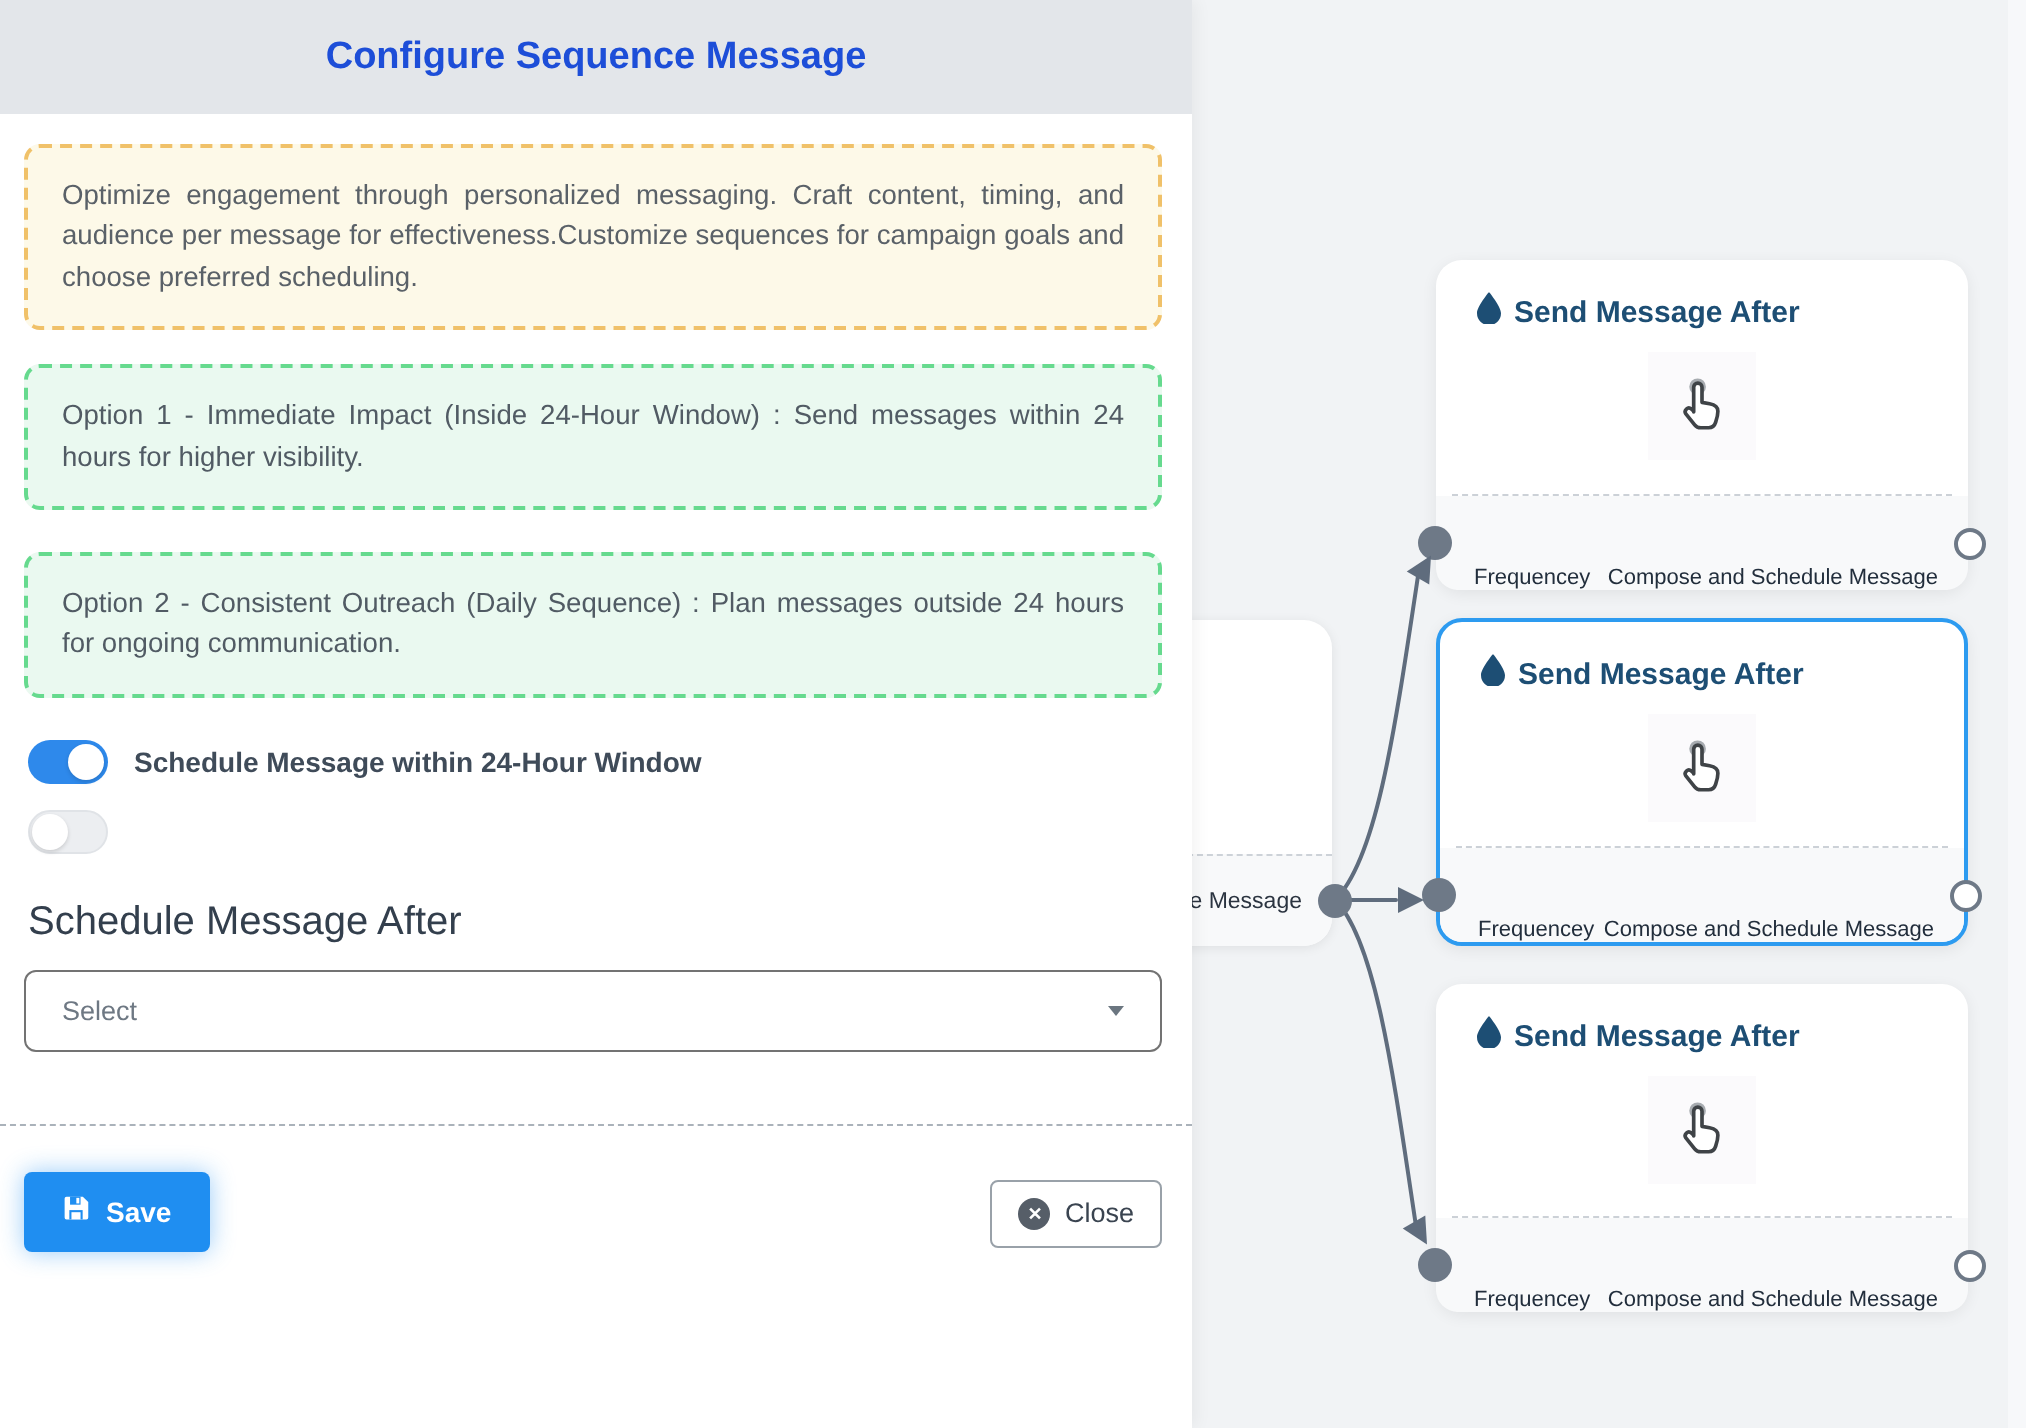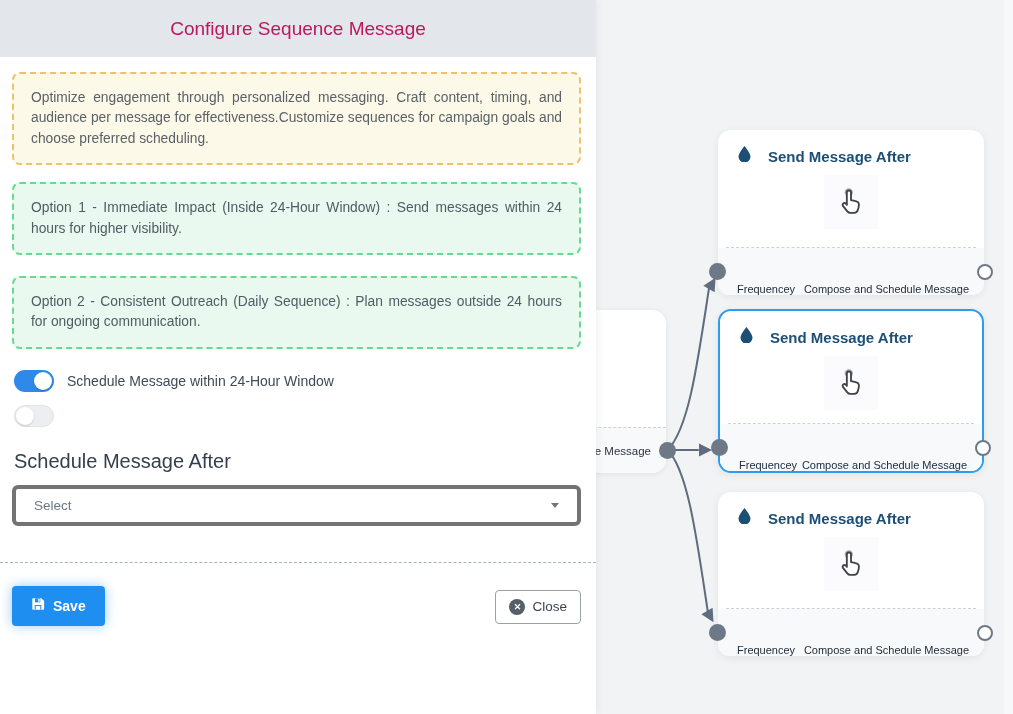--- a/index.html
+++ b/index.html
@@ -13,60 +13,60 @@
   .source-card { position:absolute; left:-62px; top:310px; width:132px; height:163px; background:#fff;
                  border-radius:14px; box-shadow:0 1px 6px rgba(0,0,0,.08); }
   .source-card-footer { position:absolute; left:0; right:0; top:117px; bottom:0; background:#f8f9fa;
                  border-top:1px dashed #cdd2d8; border-radius:0 0 14px 14px; display:flex; align-items:center;
                  justify-content:flex-end; padding-right:15px; font-size:11.5px; color:#2b3440; }
   .source-dot { position:absolute; left:63px; top:442px; width:17px; height:17px; border-radius:50%; background:#6e7987; }
 
   .node-card { position:absolute; left:122px; width:266px; background:#fff; border-radius:13px;
                box-shadow:0 2px 8px rgba(0,0,0,.07); }
   .node-card.selected { border:2px solid #2d9bf0; }
-  .node-header { padding:16px 0 0 20px; display:flex; align-items:center; gap:17px; }
+  .node-header { padding:16px 0 0 20px; display:flex; align-items:center; gap:6px; }
   .node-title { font-size:15px; font-weight:bold; color:#1d4e74; }
   .node-body { display:flex; justify-content:center; margin-top:9px; }
   .tap-box { width:54px; height:54px; background:#fbfafc; display:flex; align-items:center; justify-content:center; }
   .node-divider { position:absolute; left:8px; right:8px; bottom:47px; border-top:1px dashed #ccd1d7; }
   .node-footer { position:absolute; left:0; right:0; bottom:0; height:47px; background:#f8f9fa;
                  border-radius:0 0 11px 11px; display:flex; align-items:flex-end; justify-content:space-between;
                  padding:0 15px 0 19px; }
   .handle-label { font-size:11px; color:#222e3c; }
   .left-handle { position:absolute; left:-9px; bottom:15px; width:17px; height:17px; border-radius:50%; background:#6e7987; }
   .right-handle { position:absolute; right:-9px; bottom:15px; width:16px; height:16px; border-radius:50%;
                   background:#fff; border:2.5px solid #6e7987; }
   .edges { position:absolute; left:0; top:0; pointer-events:none; }
 
   
   .panel { position:absolute; left:0; top:0; width:596px; height:714px; background:#fff; z-index:10;
            box-shadow:2px 0 8px rgba(0,0,0,.05); display:flex; flex-direction:column; }
   .panel-header { height:57px; background:#e3e6ea; display:flex; align-items:center; justify-content:center; flex:none; }
-  .panel-title { font-size:19px; font-weight:normal; color:#be185d; }
+  .panel-title { font-size:19px; font-weight:bold; color:#1d4ed8; }
   .panel-body { padding:15px 15px 0 12px; }
 
   .info-box { border:2px dashed #f0c169; background:#fdf9e8; border-radius:8px; padding:14px 17px;
               color:#5a6168; font-size:13.8px; line-height:1.48; text-align:justify; margin-bottom:17px; }
   .option-box { border:2px dashed #66da8e; background:#eaf9f0; border-radius:8px; padding:14px 17px;
               color:#515b64; font-size:13.8px; line-height:1.48; text-align:justify; margin-bottom:21px; }
 
   .toggles { margin-top:16px; }
-  .toggle-row { display:flex; align-items:center; gap:13px; margin:0 0 13px 2px; }
+  .toggle-row { display:flex; align-items:center; gap:13px; margin:0 0 13px 2px;font-weight:bold; }
   .toggle { width:40px; height:22px; border-radius:11px; position:relative; flex:none; cursor:pointer; }
   .toggle.on { background:#2e89eb; }
   .toggle.off { background:#eceef1; border:1px solid #e0e3e7; }
   .knob { position:absolute; top:2px; width:18px; height:18px; border-radius:50%; background:#fff;
           box-shadow:0 1px 2px rgba(0,0,0,.15); }
   .toggle.on .knob { right:2px; }
   .toggle.off .knob { left:1px; top:1px; }
   .toggle-label { font-size:14px; color:#3f4b59; }
   .toggle-label.dim { color:#929ca8; }
 
   .field-label { margin:23px 0 12px 2px; font-size:20px; color:#333f4d; }
-  .select-box { height:41px; border:4px solid #737373; border-radius:6px; background:#fff; display:flex;
+  .select-box { height:41px; border:1px solid #737373; border-radius:6px; background:#fff; display:flex;
                 align-items:center; justify-content:space-between; padding:0 18px; cursor:pointer; }
   .select-value { font-size:13.5px; color:#6e7883; }
   .caret { width:0; height:0; border-left:4.5px solid transparent; border-right:4.5px solid transparent;
            border-top:5.5px solid #6b7680; }
 
   .panel-divider { border-top:1px dashed #aab2ba; margin:36px 0 0 0; }
   .panel-footer { display:flex; justify-content:space-between; align-items:flex-start; padding:23px 15px 0 12px; }
   .save-btn { background:#1f8ef1; color:#fff; border:none; border-radius:4px; height:40px; padding:0 19px;
               font-size:14px; font-weight:bold; display:flex; align-items:center; gap:8px; cursor:pointer;
               font-family:"Liberation Sans", sans-serif; box-shadow:0 0 12px rgba(31,142,241,.45); }

